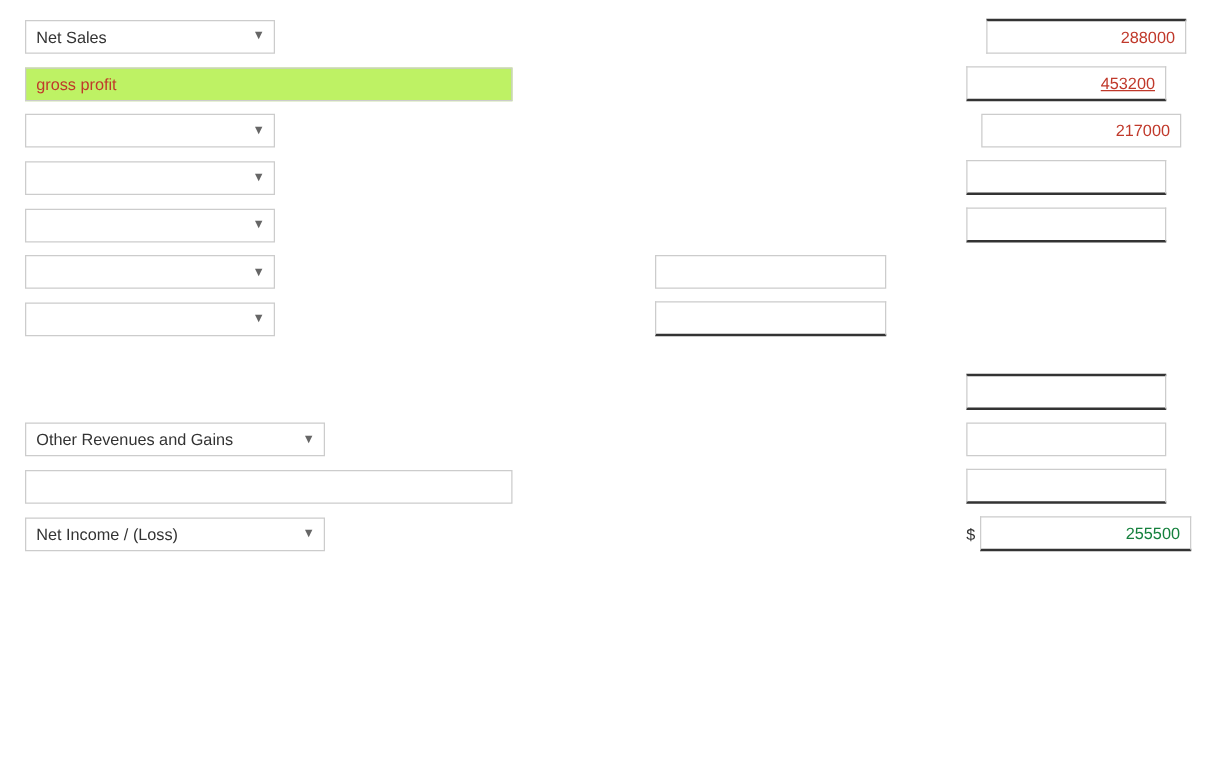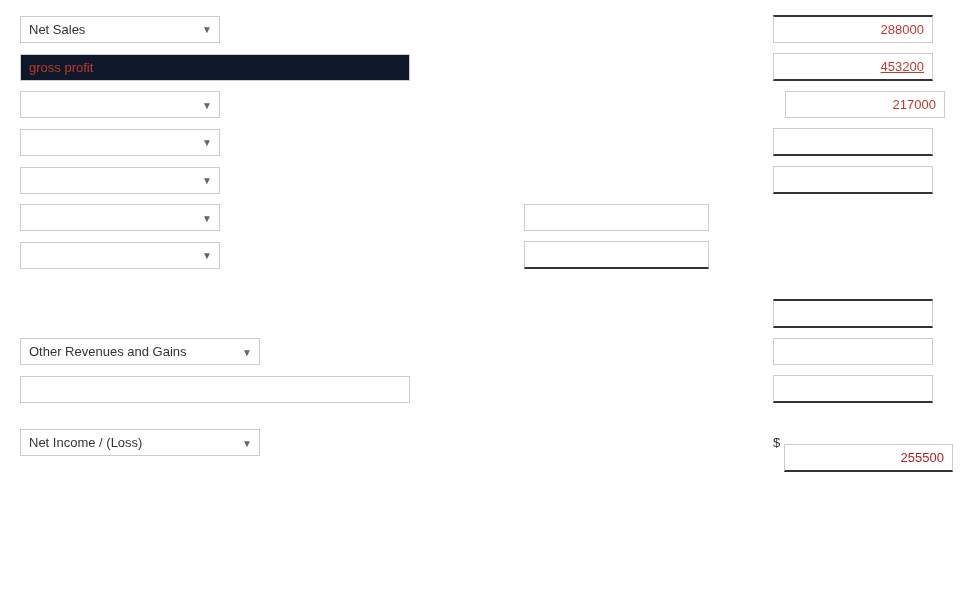--- a/index.html
+++ b/index.html
@@ -93,26 +93,26 @@
       width: 160px;
       text-align: right;
     }
     .gross-profit-input {
       border: 1px solid #ccc;
       padding: 5px 8px;
       font-size: 13px;
       color: #c0392b;
       width: 390px;
       outline: none;
-      background: #0f172a;
-    }
-    .value-288000 { color: #c0392b; }
+      background: #bef264;
+    }
+    .value-288000 { color: #c0392b; margin-left: 16px; }
     .value-453200 { color: #c0392b; }
     .value-217000 { color: #c0392b; margin-left: 12px; }
-    .value-255500 { color: #b91c1c; margin-top: 31px; }
+    .value-255500 { color: #15803d; }
     .dollar-sign {
       font-size: 13px;
       color: #333;
       margin-right: 4px;
     }
     .row-spacer {
       height: 20px;
     }
   </style>
 </head>

